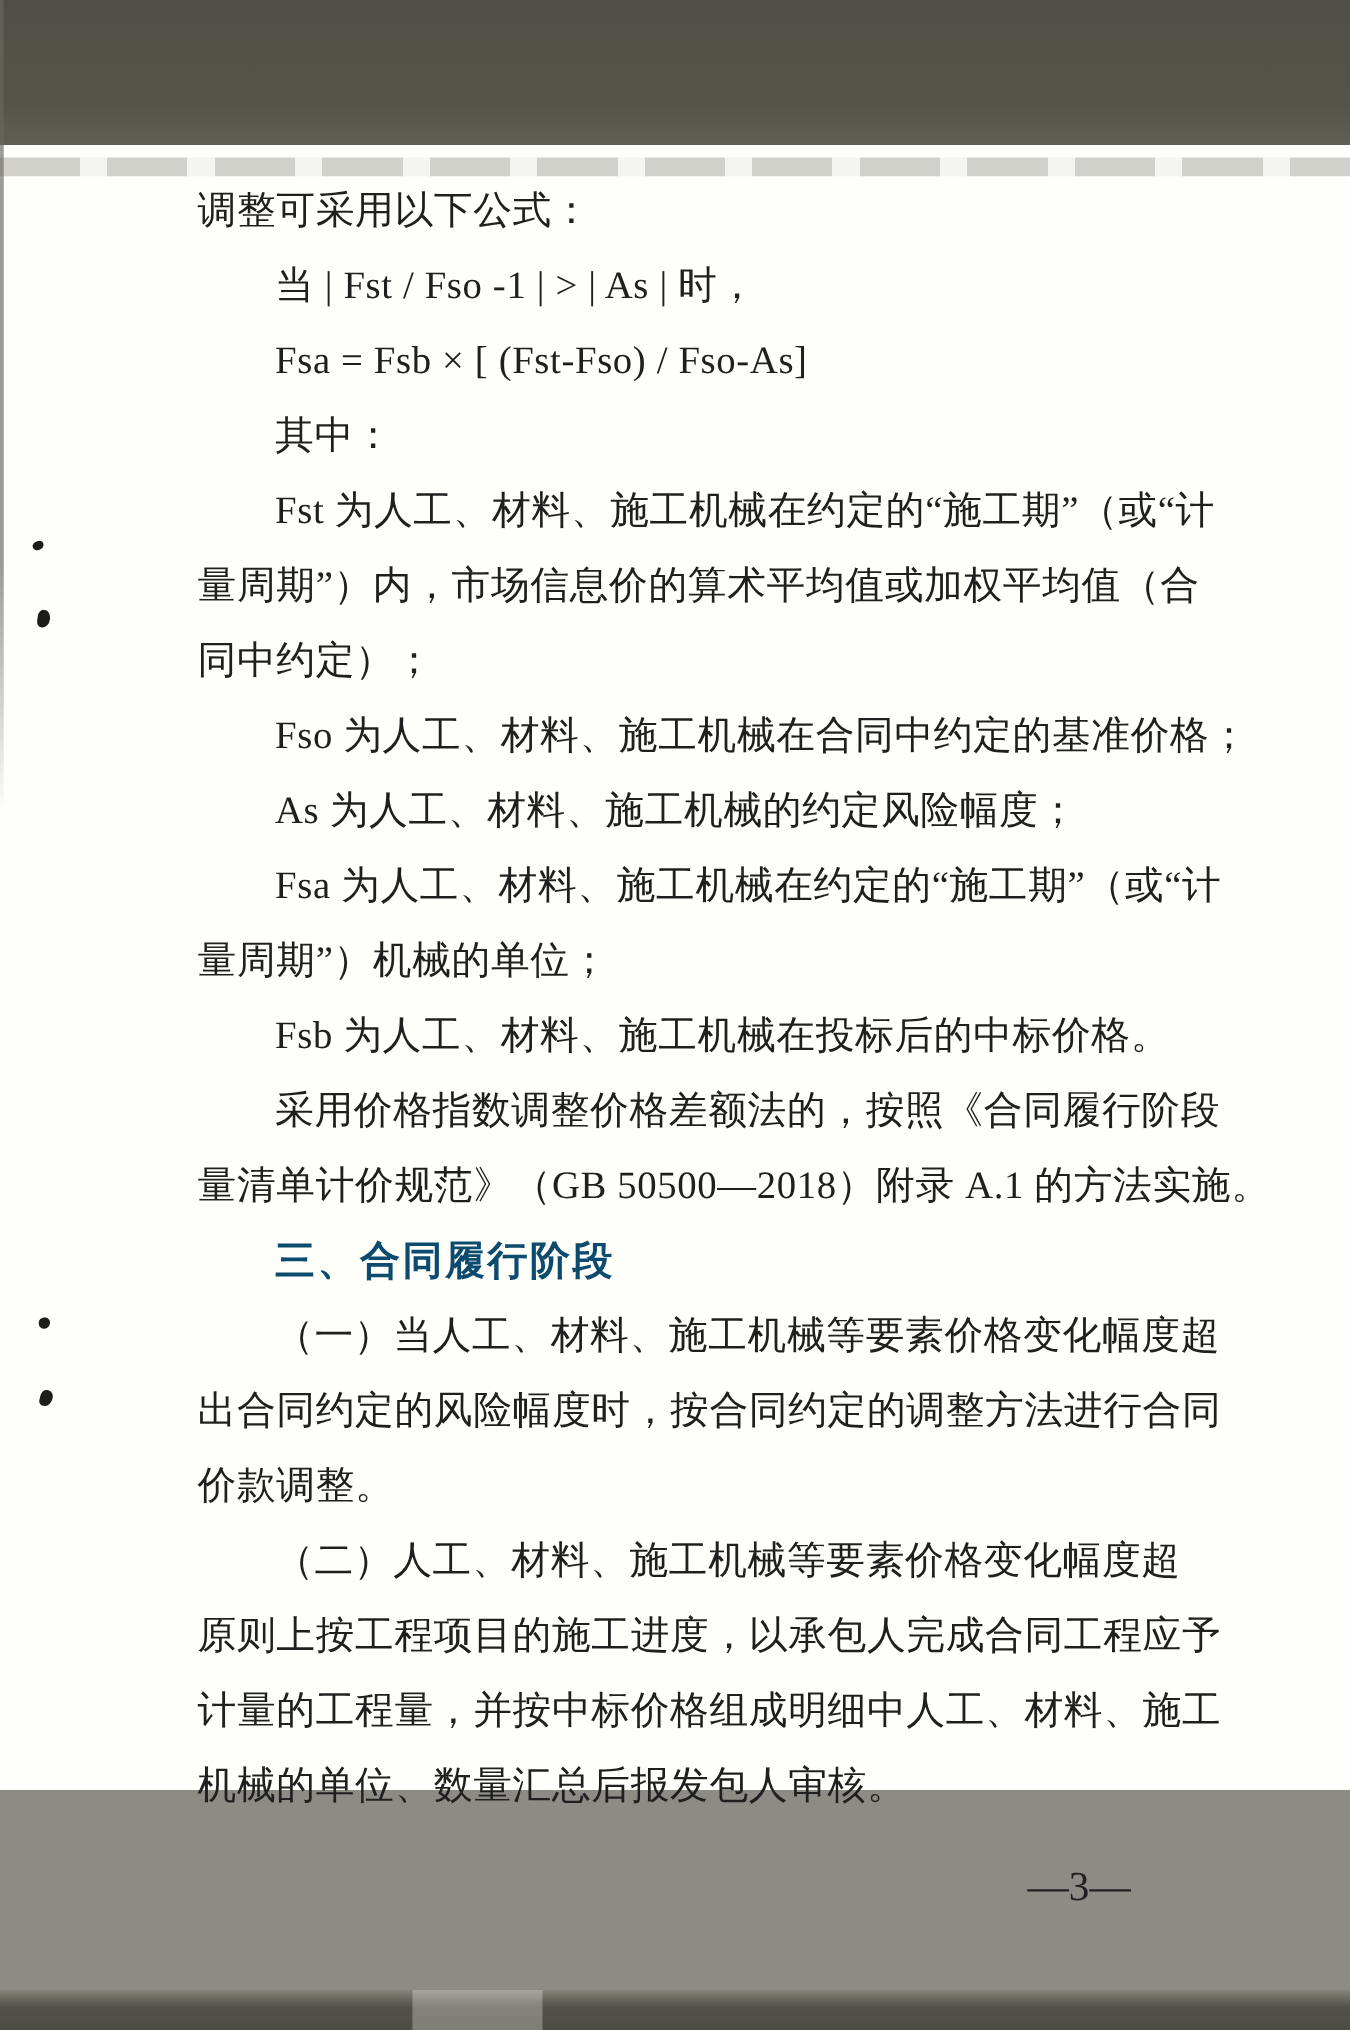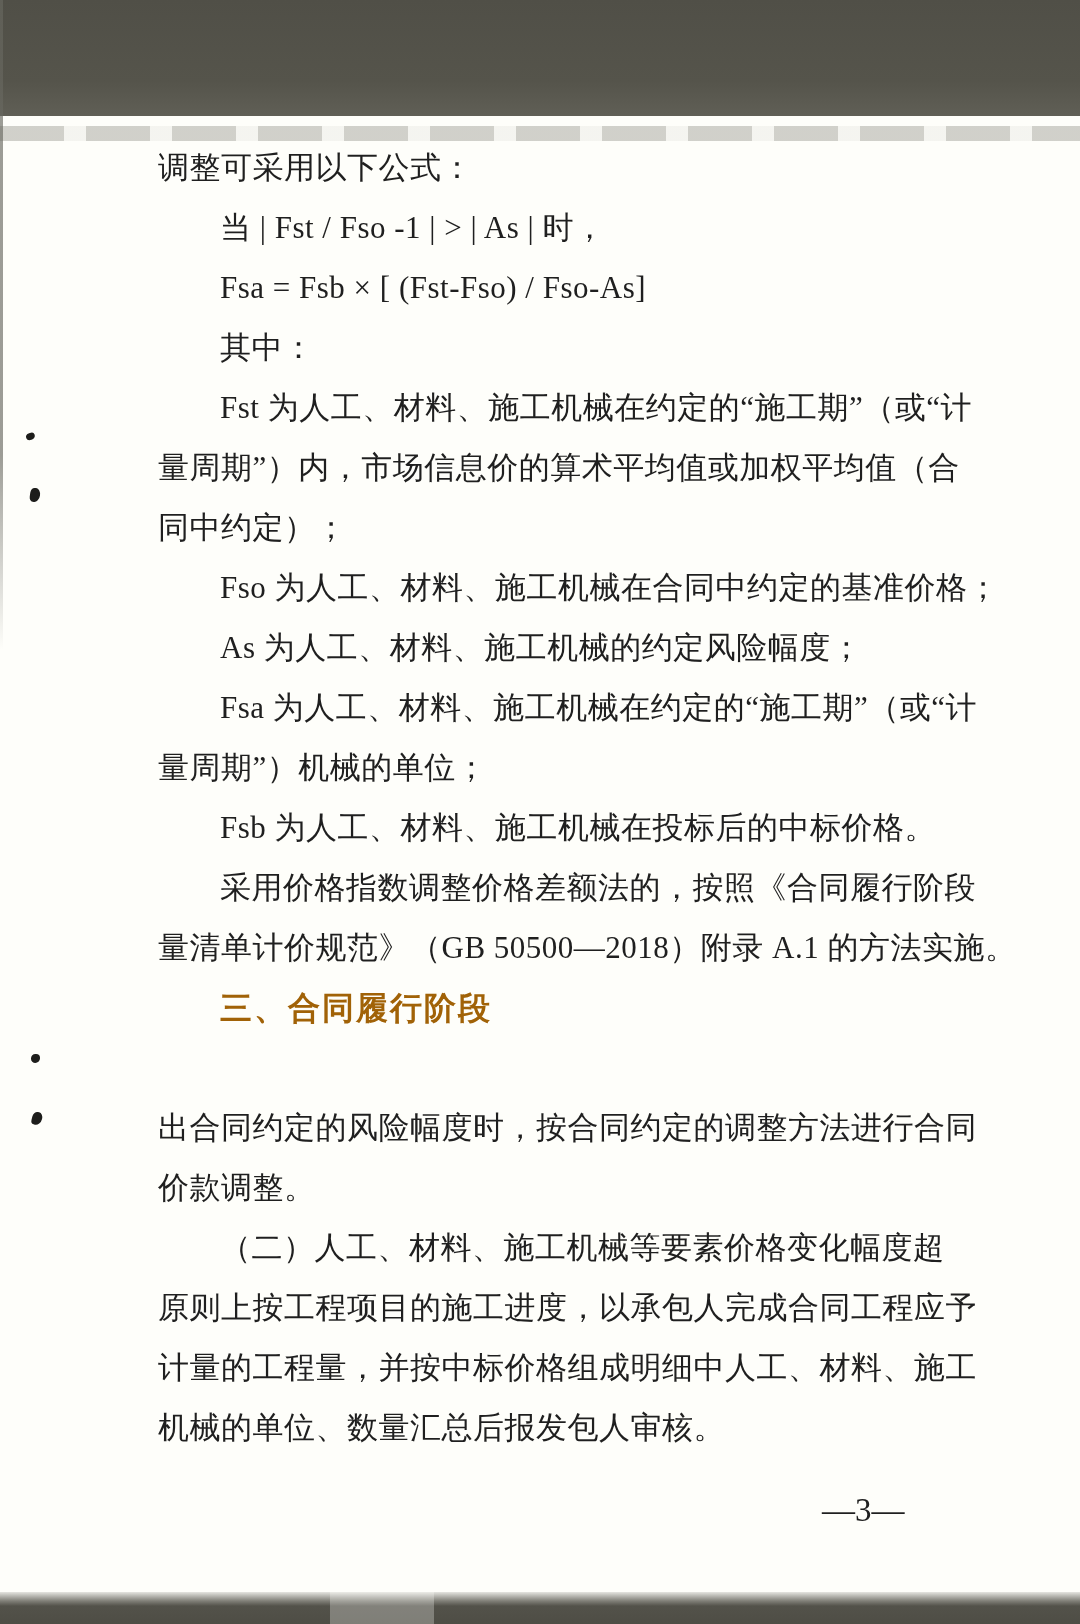--- a/index.html
+++ b/index.html
@@ -2,21 +2,21 @@
 <html><head>
 <meta charset="utf-8">
 <style>
   html,body{margin:0;padding:0;}
   body{
     width:1080px;height:1624px;position:relative;overflow:hidden;
     background:#8d8c84;
     font-family:"Liberation Serif","DejaVu Serif",serif;
   }
   .page{
-    position:absolute;left:0;top:0;width:1080px;height:1624px;
+    position:absolute;left:0;top:0;width:1080px;height:1432px;
     background:#fefefa;
     text-decoration:underline;
   }
   
   .topbar{
     position:absolute;left:0;top:0;width:1080px;height:116px;
     background:linear-gradient(to bottom,#504f47 0%,#55544b 70%,#605f56 100%);
   }
   .topbar-dashes{
     position:absolute;left:0;top:126px;width:1080px;height:15px;
@@ -49,21 +49,21 @@
     color:#1f1f1f;
   }
   .ln{
     position:absolute;left:0;width:764px;height:60px;line-height:60px;
     font-size:31px;white-space:nowrap;letter-spacing:.5px;
   }
   .ln.ind{padding-left:62px;width:702px;}
   .ln.jst{text-align:justify;text-align-last:justify;}
   .ln.bold{
     font-family:"Liberation Sans","DejaVu Sans",sans-serif;
-    font-weight:700;font-size:32px;letter-spacing:2px;color:#a16207;
+    font-weight:700;font-size:32px;letter-spacing:2px;color:#0c4a6e;
   }
   .pagenum{
     position:absolute;left:822px;top:1482px;width:120px;height:56px;
     line-height:56px;font-size:33px;color:#1f1f1f;letter-spacing:0;
   }
 </style>
 </head>
 <body>
 
 <div class="page" style="background: rgb(254, 254, 250);">
@@ -87,20 +87,21 @@
       <div class="ln jst" style="top: 300px;">量周期”）内，市场信息价的算术平均值或加权平均值（合</div>
       <div class="ln" style="top: 360px;">同中约定）；</div>
       <div class="ln ind jst" style="top: 420px;">Fso 为人工、材料、施工机械在合同中约定的基准价格；</div>
       <div class="ln ind" style="top: 480px;">As 为人工、材料、施工机械的约定风险幅度；</div>
       <div class="ln ind jst" style="top: 540px;">Fsa 为人工、材料、施工机械在约定的“施工期”（或“计</div>
       <div class="ln" style="top: 600px;">量周期”）机械的单位；</div>
       <div class="ln ind" style="top: 660px;">Fsb 为人工、材料、施工机械在投标后的中标价格。</div>
       <div class="ln ind jst" style="top: 720px;">采用价格指数调整价格差额法的，按照《合同履行阶段</div>
       <div class="ln jst" style="top: 780px;">量清单计价规范》（GB 50500—2018）附录 A.1 的方法实施。</div>
       <div class="ln ind bold" style="top: 840px;">三、合同履行阶段</div>
+      <div class="ln ind jst" style="top: 900px;">（一）当人工、材料、施工机械等要素价格变化幅度超</div>
       <div class="ln jst" style="top: 960px;">出合同约定的风险幅度时，按合同约定的调整方法进行合同</div>
       <div class="ln" style="top: 1020px;">价款调整。</div>
       <div class="ln ind jst" style="top: 1080px;">（二）人工、材料、施工机械等要素价格变化幅度超</div>
       <div class="ln jst" style="top: 1140px;">原则上按工程项目的施工进度，以承包人完成合同工程应予</div>
       <div class="ln jst" style="top: 1200px;">计量的工程量，并按中标价格组成明细中人工、材料、施工</div>
       <div class="ln" style="top: 1260px;">机械的单位、数量汇总后报发包人审核。</div>
     </div>
 
   <div class="pagenum">—3—</div>
 

